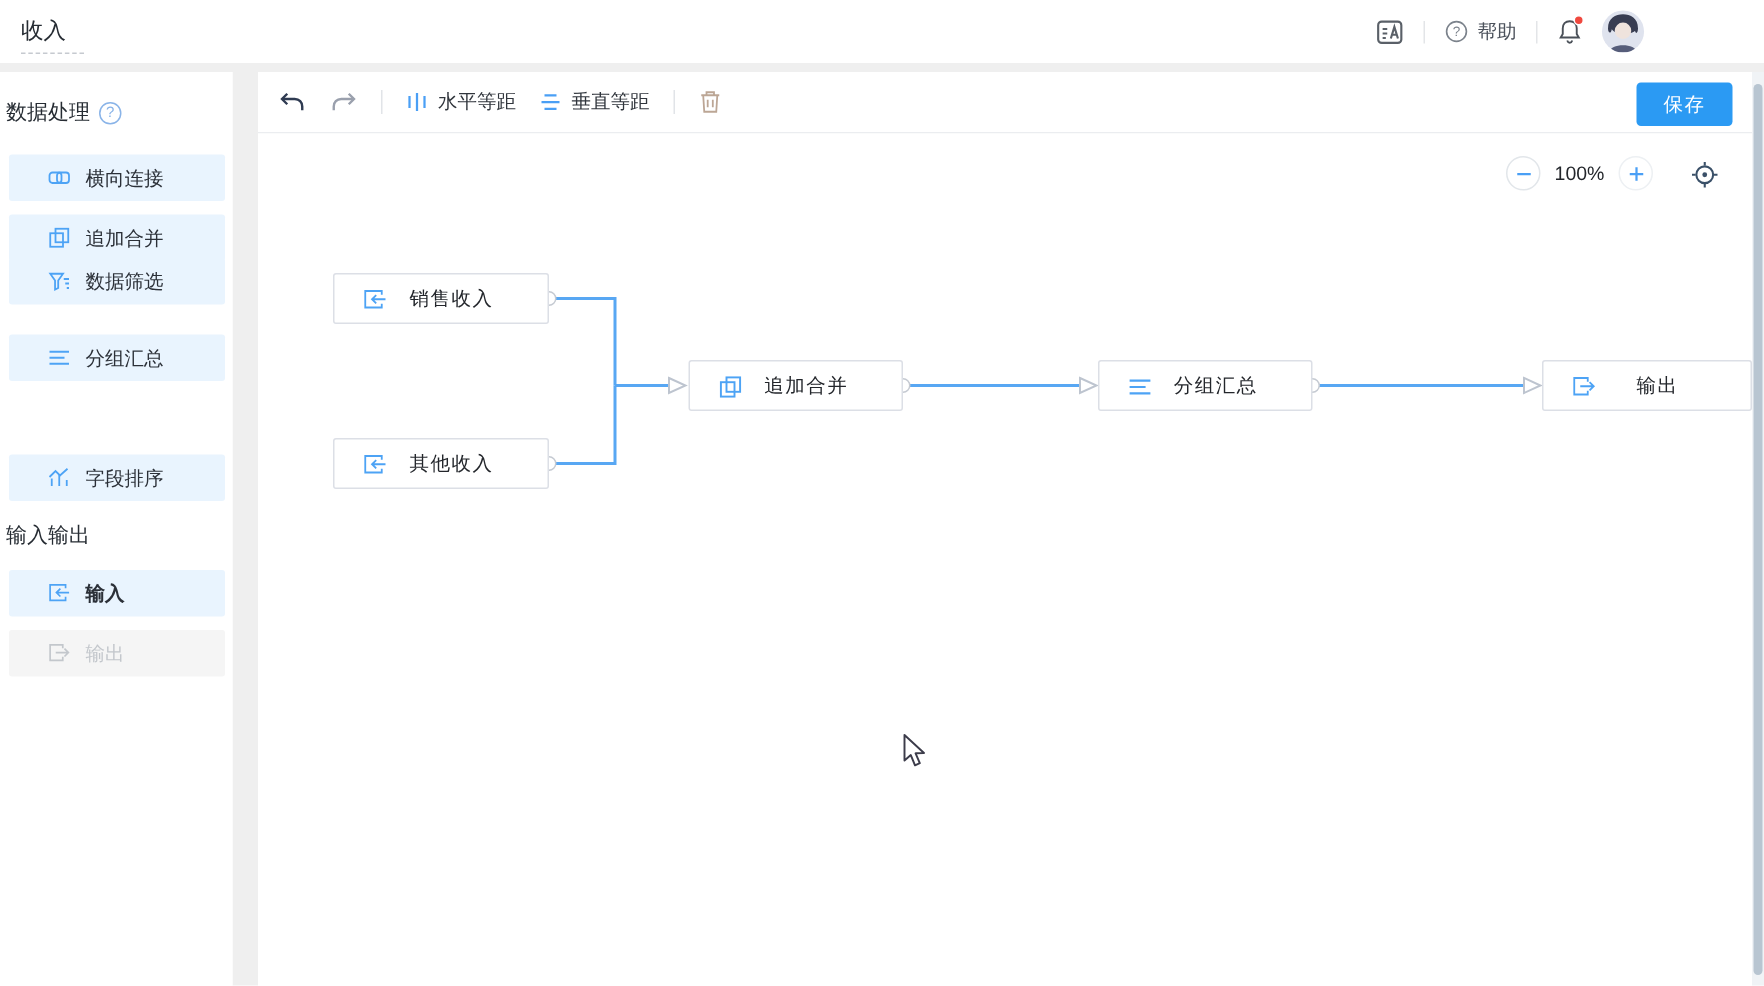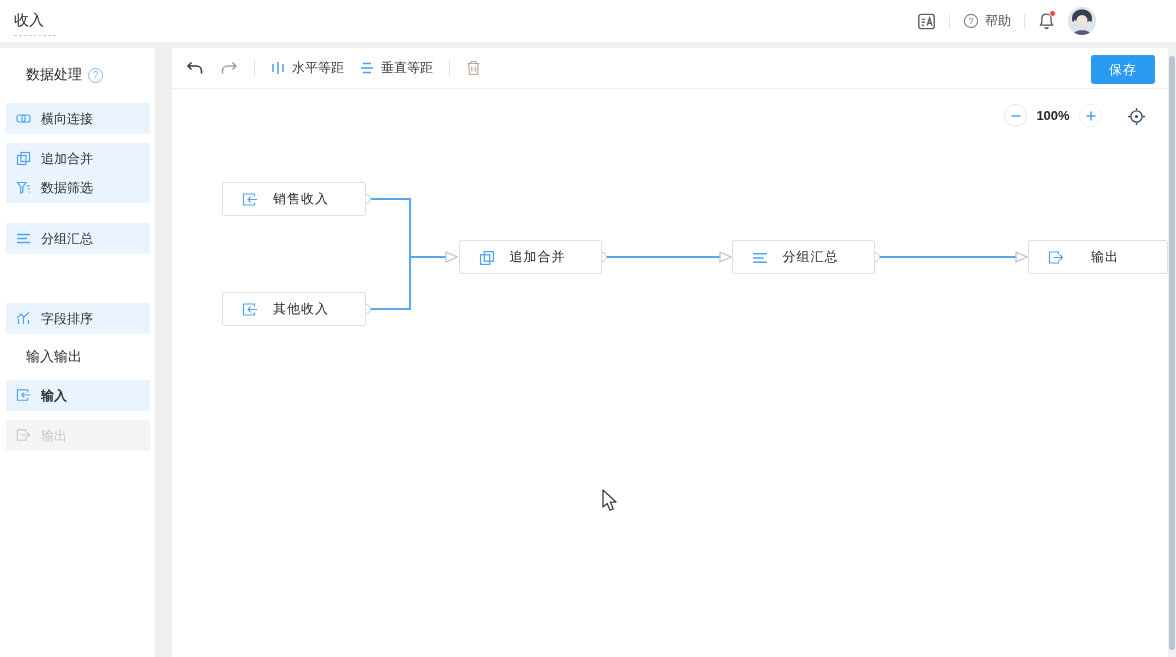--- a/index.html
+++ b/index.html
@@ -16,25 +16,25 @@
   .icon-btn { display:flex; align-items:center; justify-content:center; cursor:pointer; }
   .bell-wrap { position:relative; }
   .bell-dot { position:absolute; right:-1px; top:-2px; width:7px; height:7px; border-radius:50%;
     background:#f0483e; border:1px solid #fff; }
   .avatar { width:28px; height:28px; border-radius:50%; overflow:hidden; background:#e7e9f2; position:relative; cursor:pointer; }
   
   .strip-h { position:absolute; left:0; top:42px; width:1176px; height:6px; background:#efefef; }
   .strip-v { position:absolute; left:155px; top:48px; width:17px; height:609px; background:#efefef; }
   
   .sidebar { position:absolute; left:0; top:48px; width:155px; height:609px; background:#fff; }
-  .side-title { position:absolute; left:4px; font-size:14px; color:#262c33; display:flex; align-items:center; gap:6px;margin-left:22px; }
+  .side-title { position:absolute; left:4px; font-size:14px; color:#262c33; display:flex; align-items:center; gap:6px; }
   .q-circle { width:15px; height:15px; border-radius:50%; border:1px solid #8ab4e8; color:#8ab4e8;
     font-size:10px; display:flex; align-items:center; justify-content:center; cursor:pointer; }
   .side-item { position:absolute; left:6px; width:144px; height:31px; background:#e9f4fe; border-radius:2px;
-    display:flex; align-items:center; gap:10px; padding-left:10px; font-size:13px; color:#2b3038; cursor:pointer; }
+    display:flex; align-items:center; gap:10px; padding-left:26px; font-size:13px; color:#2b3038; cursor:pointer; }
   .side-item .ic { color:#4da3f5; display:flex; }
   .side-item.disabled { background:#f5f5f5; color:#c3c7cc; cursor:default; }
   .side-item.disabled .ic { color:#c3c7cc; }
   
   .toolbar { position:absolute; left:172px; top:48px; width:1100px; height:41px; background:#fff;
     border-bottom:1px solid #ebedf0; display:flex; align-items:center; padding-left:14px; gap:16px; }
   .tb-ic { display:flex; align-items:center; cursor:pointer; }
   .tb-sep { width:1px; height:16px; background:#e1e4e8; }
   .tb-btn { display:flex; align-items:center; gap:7px; font-size:13px; color:#30353c; cursor:pointer; }
   .save-btn { position:absolute; left:1091px; top:55px; width:64px; height:29px; background:#2b9af3;
@@ -42,21 +42,21 @@
     display:flex; align-items:center; justify-content:center; letter-spacing:1px; }
   
   .canvas { position:absolute; left:172px; top:89px; width:1004px; height:568px; background:#fff; overflow:hidden; }
   .node { position:absolute; height:34px; background:#fff; border:1px solid #dcdfe6; border-radius:2px;
     display:flex; align-items:center; cursor:pointer; }
   .node .n-ic { position:absolute; left:19px; top:9px; color:#4da3f5; display:flex; }
   .node .n-label { width:100%; text-align:center; font-size:13px; color:#23262b; padding-left:14px; letter-spacing:1px; }
   .zoom-controls { position:absolute; left:832px; top:15px; display:flex; align-items:center; gap:9px; }
   .zc-circle { width:23px; height:23px; border-radius:50%; border:1px solid #e2e6ea; display:flex;
     align-items:center; justify-content:center; color:#4a9ff5; cursor:pointer; background:#fff; }
-  .zc-label { font-size:13px; color:#23262b; min-width:34px; text-align:center;font-weight:bold; }
+  .zc-label { font-size:13px; color:#23262b; min-width:34px; text-align:center; }
   .locate { position:absolute; left:955px; top:18px; cursor:pointer; display:flex; }
   
   .v-track { position:absolute; left:1168px; top:48px; width:8px; height:609px; background:#f0f3f6; }
   .v-thumb { position:absolute; left:1169px; top:56px; width:6px; height:594px; background:#b8c5d1; border-radius:3px; }
   .cursor { position:absolute; left:601px; top:489px; pointer-events:none; }
 </style>
 </head>
 <body>
 
 <div class="header">

